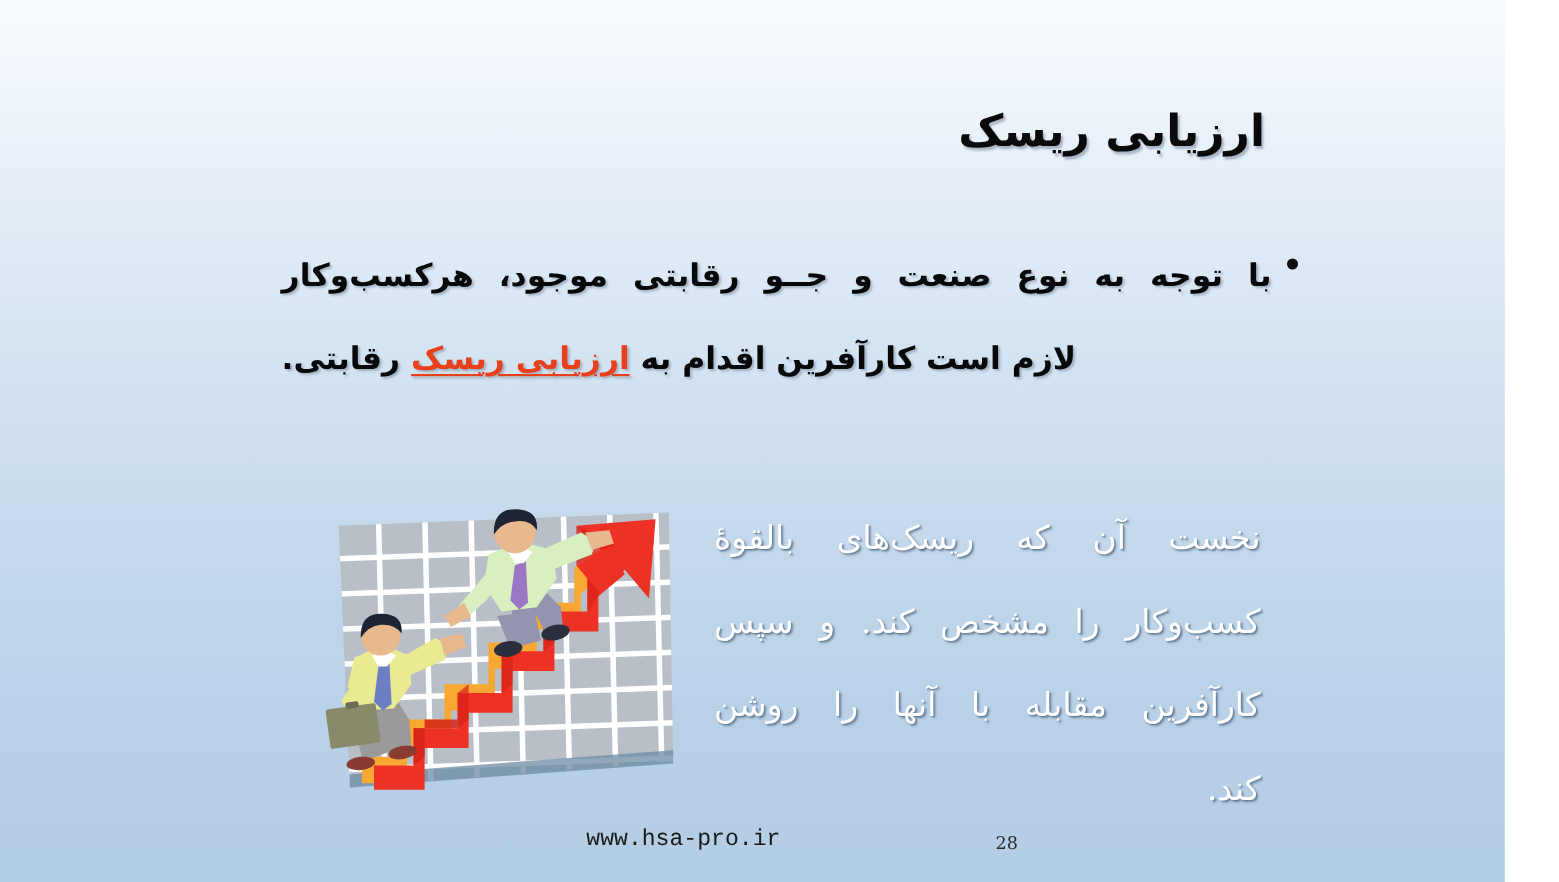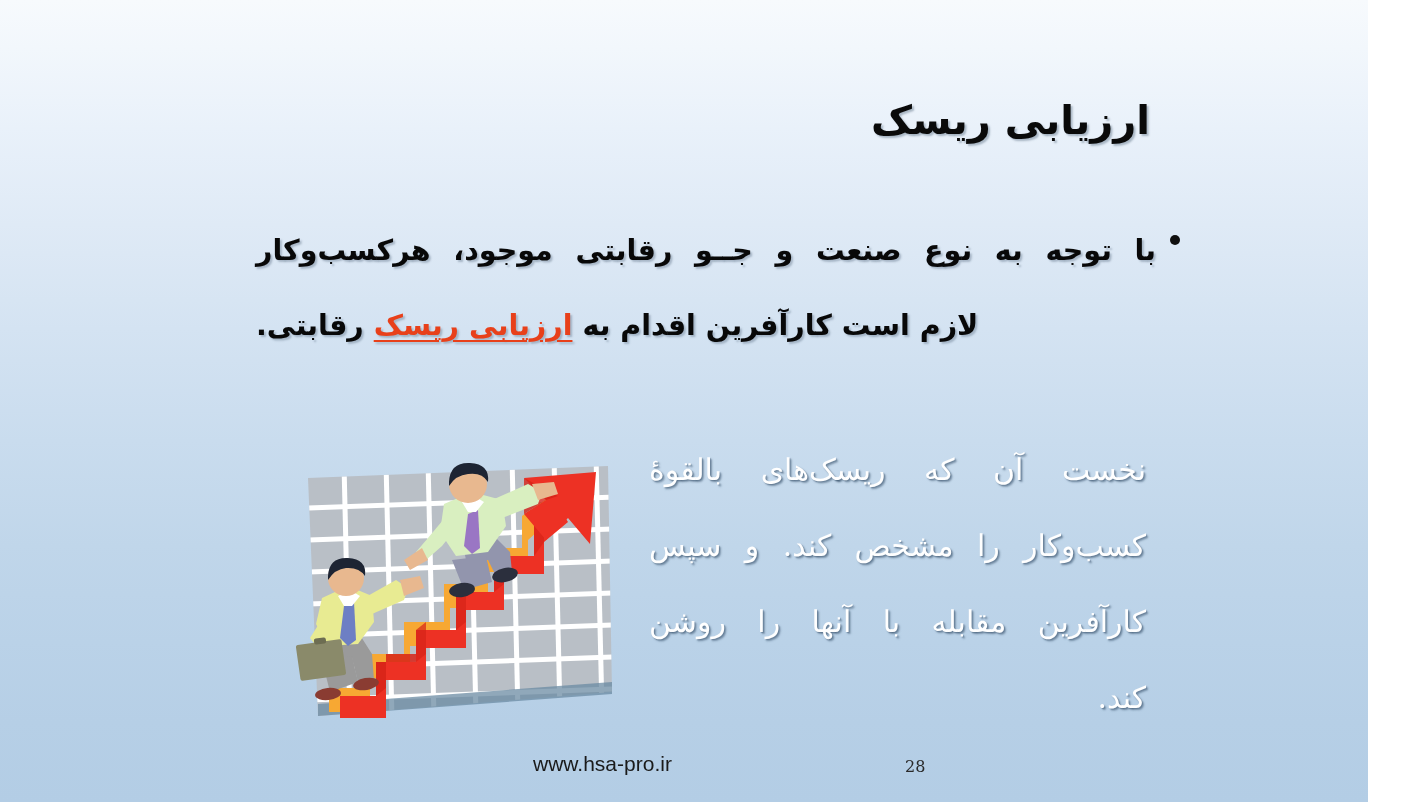--- a/index.html
+++ b/index.html
@@ -72,41 +72,41 @@
   .hl-risk {
     color: #e8401a;
     text-decoration: underline;
     text-decoration-thickness: 2px;
     text-underline-offset: 5px;
   }
 
   
   #secondary-paragraph {
     position: absolute;
-    top: 432px;
+    top: 452px;
     right: 222px;
     width: 497px;
     direction: rtl;
     text-align: justify;
     text-align-last: justify;
     font-family: "DejaVu Serif", "Liberation Serif", serif;
     font-size: 30px;
     font-weight: normal;
     color: #ffffff;
     line-height: 76px;
     text-shadow: 2px 2px 2px rgba(70,95,120,0.55),
                  1px 1px 1px rgba(60,85,110,0.45);
   }
 
   
   #footer-url {
     position: absolute;
     left: 533px;
     top: 752px;
-    font-family: Liberation Sans, sans-serif;
+    font-family: Liberation Mono, monospace;
     font-size: 21px;
     color: #1a1a1a;
     white-space: nowrap;
   }
   #footer-page {
     position: absolute;
     left: 905px;
     top: 757px;
     font-family: "DejaVu Serif", "Liberation Serif", serif;
     font-size: 16px;

